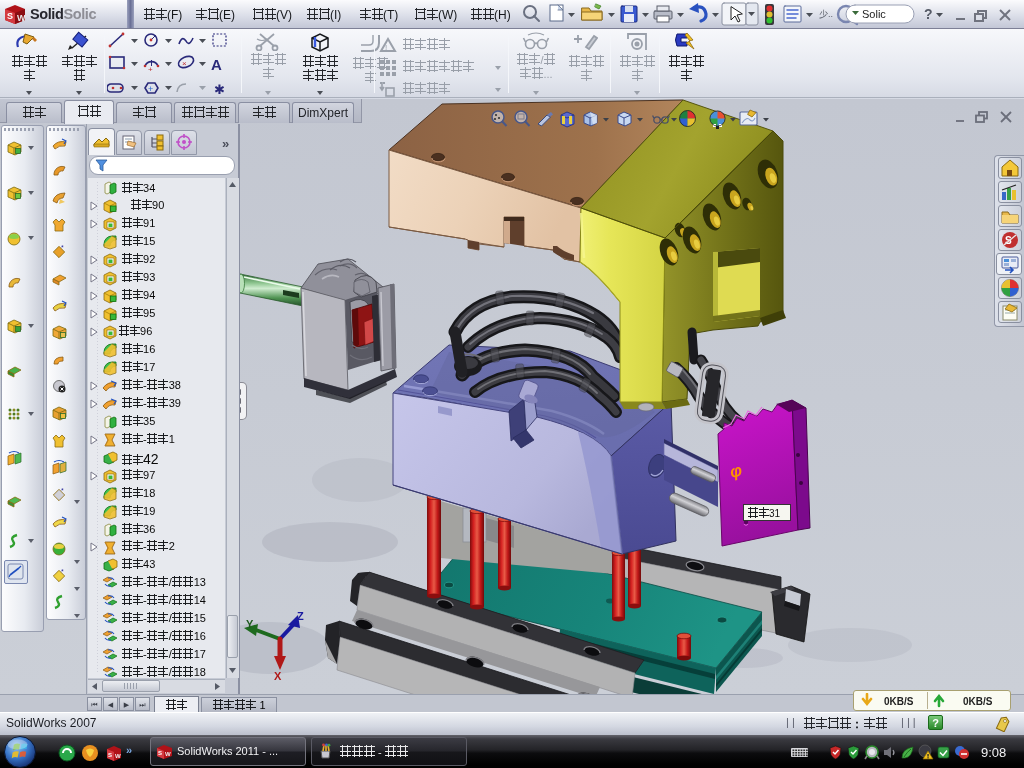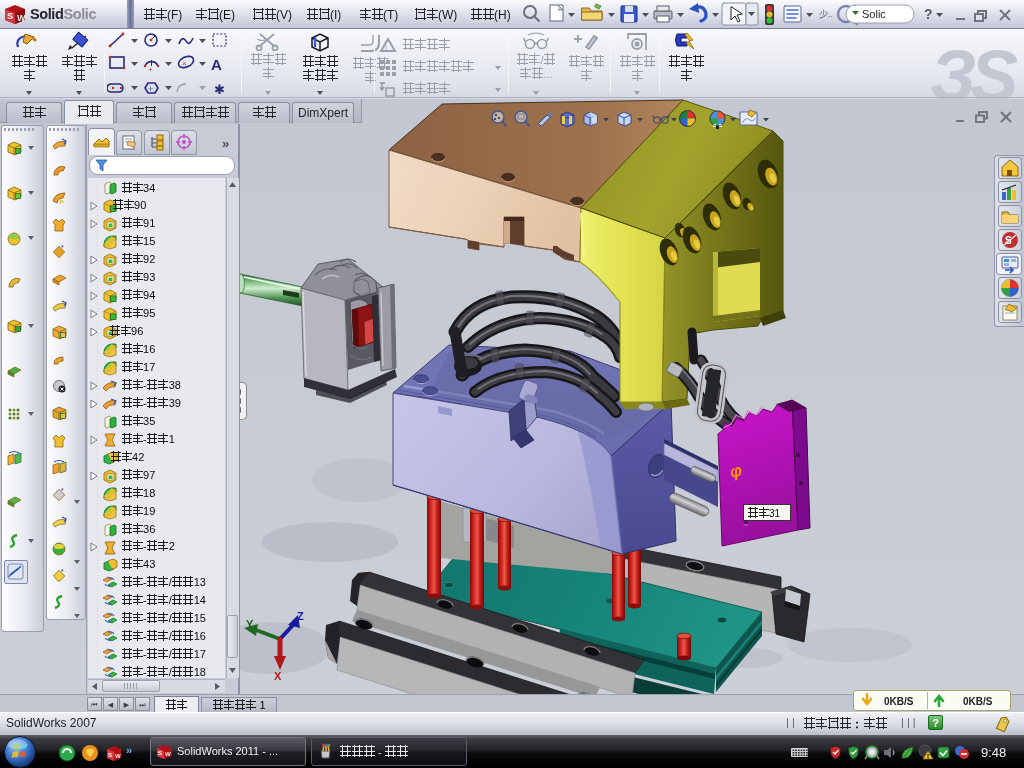--- a/index.html
+++ b/index.html
@@ -90,21 +90,20 @@
       <g stroke="#70737f" stroke-width="2" fill="none">
         <line x1="4" y1="13" x2="13" y2="13"></line>
         <rect x="26" y="5" width="8" height="7"></rect>
         <rect x="23" y="8" width="8" height="7" fill="#dcdfe9"></rect>
         <line x1="48" y1="4" x2="58" y2="14"></line>
         <line x1="58" y1="4" x2="48" y2="14"></line>
       </g>
     </svg>
   </div>
 <div class="a" style="left:0;top:29px;width:1024px;height:70px;background:linear-gradient(#f7f8fb,#e3e6ee 70%,#d5d9e3)">
-    <div class="a" style="left:930px;top:6px;font-size:72px;font-style:italic;font-weight:bold;color:#c3c7d2;letter-spacing:-6px">ЗS</div>
     <div class="tbtn" style="left:4px;width:50px"><svg width="34" height="22" viewBox="0 0 34 22">
         <path d="M6,16 q-3,-9 8,-11" fill="none" stroke="#2a3ab0" stroke-width="2.2"></path>
         <path d="M13,3 l9,3 -7,7 -4,-2 z" fill="#e8a830" stroke="#7a5a10"></path>
         <path d="M22,6 l3,3 -2,2 -3,-3 z" fill="#c87820"></path>
       </svg><div class="lbl"><span class="z"></span><span class="z2"></span><span class="z"></span></div><div class="lbl"><span class="z2"></span></div><div class="dar " style="left:22.0px;top:60px"></div></div>
     <div class="tbtn" style="left:56px;width:46px"><svg width="30" height="22" viewBox="0 0 30 22">
         <path d="M8,17 L22,5" stroke="#222" stroke-width="1.4"></path>
         <rect x="10" y="4" width="12" height="9" transform="rotate(40 16 9)" fill="#3a52d0" stroke="#16207a"></rect>
         <path d="M4,19 l5,-2 -3,-3 z" fill="#222"></path>
       </svg><div class="lbl"><span class="z2"></span><span class="z"></span><span class="z2"></span></div><div class="lbl"><span class="z"></span></div><div class="dar " style="left:20.0px;top:60px"></div></div>
@@ -876,21 +875,21 @@
   </svg>
 <div class="a" style="left:121px;top:182px;font-size:11px;color:#0a0a0a;white-space:nowrap"><span class="zs"></span><span class="zs2"></span><span style="letter-spacing:0">3</span><span style="letter-spacing:0">4</span></div>
 <svg class="a" style="left:90px;top:201px" width="8" height="10" viewBox="0 0 8 10">
     <path d="M1,1 L7,5 L1,9 Z" fill="#fff" stroke="#778" stroke-width="1"></path>
   </svg>
 <svg class="a" style="left:102px;top:198px" width="16" height="16" viewBox="0 0 16 16">
     <path d="M2,5 l6,-3 6,3 0,7 -6,3 -6,-3 z" fill="#f0c030" stroke="#8a6a10" stroke-width="0.8"></path>
     <path d="M2,5 l6,3 6,-3 M8,8 l0,7" fill="none" stroke="#a8820a" stroke-width="0.8"></path>
     <rect x="8.5" y="8" width="5.5" height="5.5" fill="#38b838" stroke="#107010" stroke-width="0.8"></rect>
   </svg>
-<div class="a" style="left:112px;top:199px;font-size:11px;color:#0a0a0a;white-space:nowrap"><span class="zs"></span><span class="zs2"></span><span style="letter-spacing:0">9</span><span style="letter-spacing:0">0</span></div>
+<div class="a" style="left:130px;top:199px;font-size:11px;color:#0a0a0a;white-space:nowrap"><span class="zs"></span><span class="zs2"></span><span style="letter-spacing:0">9</span><span style="letter-spacing:0">0</span></div>
 <svg class="a" style="left:90px;top:219px" width="8" height="10" viewBox="0 0 8 10">
     <path d="M1,1 L7,5 L1,9 Z" fill="#fff" stroke="#778" stroke-width="1"></path>
   </svg>
 <svg class="a" style="left:102px;top:216px" width="16" height="16" viewBox="0 0 16 16">
     <path d="M2,5 l6,-3 6,3 0,7 -6,3 -6,-3 z" fill="#f0c030" stroke="#8a6a10" stroke-width="0.8"></path>
     <rect x="5" y="6" width="7" height="6" fill="#fff" stroke="#8a6a10" stroke-width="0.7"></rect>
     <rect x="6.5" y="7.5" width="4" height="3.5" fill="#38b838"></rect>
   </svg>
 <div class="a" style="left:121px;top:217px;font-size:11px;color:#0a0a0a;white-space:nowrap"><span class="zs"></span><span class="zs2"></span><span style="letter-spacing:0">9</span><span style="letter-spacing:0">1</span></div>
 <svg class="a" style="left:102px;top:234px" width="16" height="16" viewBox="0 0 16 16">
@@ -935,21 +934,21 @@
   </svg>
 <div class="a" style="left:121px;top:307px;font-size:11px;color:#0a0a0a;white-space:nowrap"><span class="zs"></span><span class="zs2"></span><span style="letter-spacing:0">9</span><span style="letter-spacing:0">5</span></div>
 <svg class="a" style="left:90px;top:327px" width="8" height="10" viewBox="0 0 8 10">
     <path d="M1,1 L7,5 L1,9 Z" fill="#fff" stroke="#778" stroke-width="1"></path>
   </svg>
 <svg class="a" style="left:102px;top:324px" width="16" height="16" viewBox="0 0 16 16">
     <path d="M2,5 l6,-3 6,3 0,7 -6,3 -6,-3 z" fill="#f0c030" stroke="#8a6a10" stroke-width="0.8"></path>
     <rect x="5" y="6" width="7" height="6" fill="#fff" stroke="#8a6a10" stroke-width="0.7"></rect>
     <rect x="6.5" y="7.5" width="4" height="3.5" fill="#38b838"></rect>
   </svg>
-<div class="a" style="left:109px;top:325px;font-size:11px;color:#0a0a0a;white-space:nowrap"><span class="zs"></span><span class="zs2"></span><span style="letter-spacing:0">9</span><span style="letter-spacing:0">6</span></div>
+<div class="a" style="left:118px;top:325px;font-size:11px;color:#0a0a0a;white-space:nowrap"><span class="zs"></span><span class="zs2"></span><span style="letter-spacing:0">9</span><span style="letter-spacing:0">6</span></div>
 <svg class="a" style="left:102px;top:342px" width="16" height="16" viewBox="0 0 16 16">
     <path d="M2,10 a8,8 0 0 1 8,-8 l4,0 0,4 a6,6 0 0 0 -6,6 l-6,0 z" fill="#40c050" stroke="#107010" stroke-width="0.8"></path>
     <path d="M2,10 l0,3 6,2 6,-2 0,-9 -4,-2" fill="#f0c030" stroke="#8a6a10" stroke-width="0.8" opacity="0.9"></path>
   </svg>
 <div class="a" style="left:121px;top:343px;font-size:11px;color:#0a0a0a;white-space:nowrap"><span class="zs"></span><span class="zs2"></span><span style="letter-spacing:0">1</span><span style="letter-spacing:0">6</span></div>
 <svg class="a" style="left:102px;top:360px" width="16" height="16" viewBox="0 0 16 16">
     <path d="M2,10 a8,8 0 0 1 8,-8 l4,0 0,4 a6,6 0 0 0 -6,6 l-6,0 z" fill="#40c050" stroke="#107010" stroke-width="0.8"></path>
     <path d="M2,10 l0,3 6,2 6,-2 0,-9 -4,-2" fill="#f0c030" stroke="#8a6a10" stroke-width="0.8" opacity="0.9"></path>
   </svg>
 <div class="a" style="left:121px;top:361px;font-size:11px;color:#0a0a0a;white-space:nowrap"><span class="zs"></span><span class="zs2"></span><span style="letter-spacing:0">1</span><span style="letter-spacing:0">7</span></div>
@@ -979,21 +978,21 @@
   </svg>
 <svg class="a" style="left:102px;top:432px" width="16" height="16" viewBox="0 0 16 16">
     <path d="M3,2 l10,0 -3,6 3,6 -10,0 3,-6 z" fill="#f0b030" stroke="#8a5a10" stroke-width="0.8"></path>
     <path d="M3,2 l3,6 -3,6" fill="none" stroke="#c88820" stroke-width="0.8"></path>
   </svg>
 <div class="a" style="left:121px;top:433px;font-size:11px;color:#0a0a0a;white-space:nowrap"><span class="zs"></span><span class="zs2"></span><span style="letter-spacing:0">-</span><span class="zs"></span><span class="zs2"></span><span style="letter-spacing:0">1</span></div>
 <svg class="a" style="left:102px;top:450px" width="16" height="16" viewBox="0 0 16 16">
     <path d="M2,6 l5,-2 5,2 0,6 -5,2 -5,-2 z" fill="#38b048" stroke="#107010" stroke-width="0.8"></path>
     <path d="M6,4 l5,-2 4,2 0,6 -4,2 -1,-0.5" fill="#f0c030" stroke="#8a6a10" stroke-width="0.8"></path>
   </svg>
-<div class="a" style="left:110px;top:451px;font-size:11px;color:#0a0a0a;white-space:nowrap"><span class="zs"></span><span class="zs2"></span><span style="letter-spacing:0">4</span><span style="letter-spacing:0">2</span></div>
+<div class="a" style="left:121px;top:451px;font-size:14px;color:#0a0a0a;white-space:nowrap"><span class="zs"></span><span class="zs2"></span><span style="letter-spacing:0">4</span><span style="letter-spacing:0">2</span></div>
 <svg class="a" style="left:90px;top:471px" width="8" height="10" viewBox="0 0 8 10">
     <path d="M1,1 L7,5 L1,9 Z" fill="#fff" stroke="#778" stroke-width="1"></path>
   </svg>
 <svg class="a" style="left:102px;top:468px" width="16" height="16" viewBox="0 0 16 16">
     <path d="M2,5 l6,-3 6,3 0,7 -6,3 -6,-3 z" fill="#f0c030" stroke="#8a6a10" stroke-width="0.8"></path>
     <rect x="5" y="6" width="7" height="6" fill="#fff" stroke="#8a6a10" stroke-width="0.7"></rect>
     <rect x="6.5" y="7.5" width="4" height="3.5" fill="#38b838"></rect>
   </svg>
 <div class="a" style="left:121px;top:469px;font-size:11px;color:#0a0a0a;white-space:nowrap"><span class="zs"></span><span class="zs2"></span><span style="letter-spacing:0">9</span><span style="letter-spacing:0">7</span></div>
 <svg class="a" style="left:102px;top:486px" width="16" height="16" viewBox="0 0 16 16">
@@ -1206,12 +1205,12 @@
   </svg>
 <svg class="a" style="left:936px;top:745px" width="15" height="15" viewBox="0 0 15 15">
     <rect x="2" y="2" width="11" height="11" rx="2" fill="#38a048" stroke="#0a5a1a" stroke-width="0.7"></rect>
     <path d="M4,7.5 l3,3 4,-5" stroke="#fff" stroke-width="1.5" fill="none"></path>
   </svg>
 <svg class="a" style="left:954px;top:744px" width="16" height="16" viewBox="0 0 16 16">
     <circle cx="6" cy="7" r="5" fill="#3a6ad0"></circle>
     <circle cx="10" cy="10" r="5" fill="#d03030"></circle>
     <rect x="7" y="9.2" width="6" height="1.6" fill="#fff"></rect>
   </svg>
-<div class="a" style="left:981px;top:745px;font-size:13px;color:#f2f2f4">9:48</div>
+<div class="a" style="left:981px;top:745px;font-size:13px;color:#f2f2f4">9:08</div>
 </body></html>

